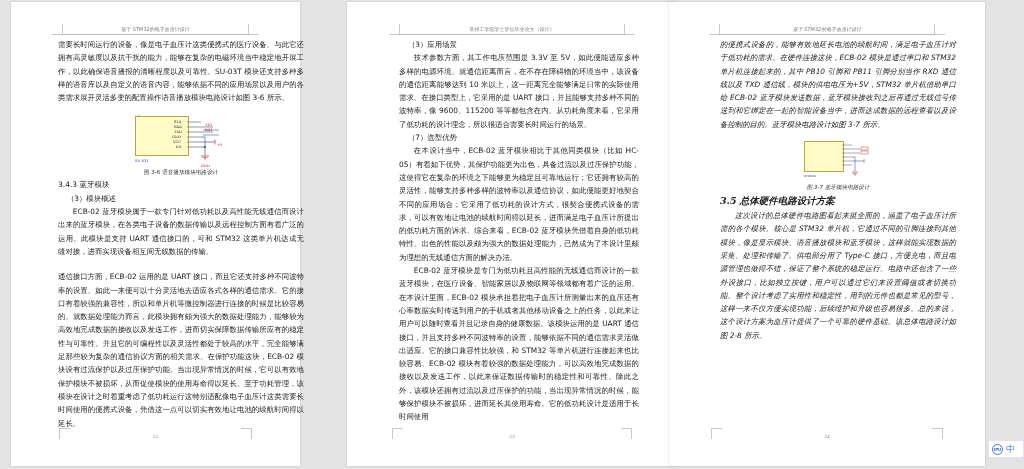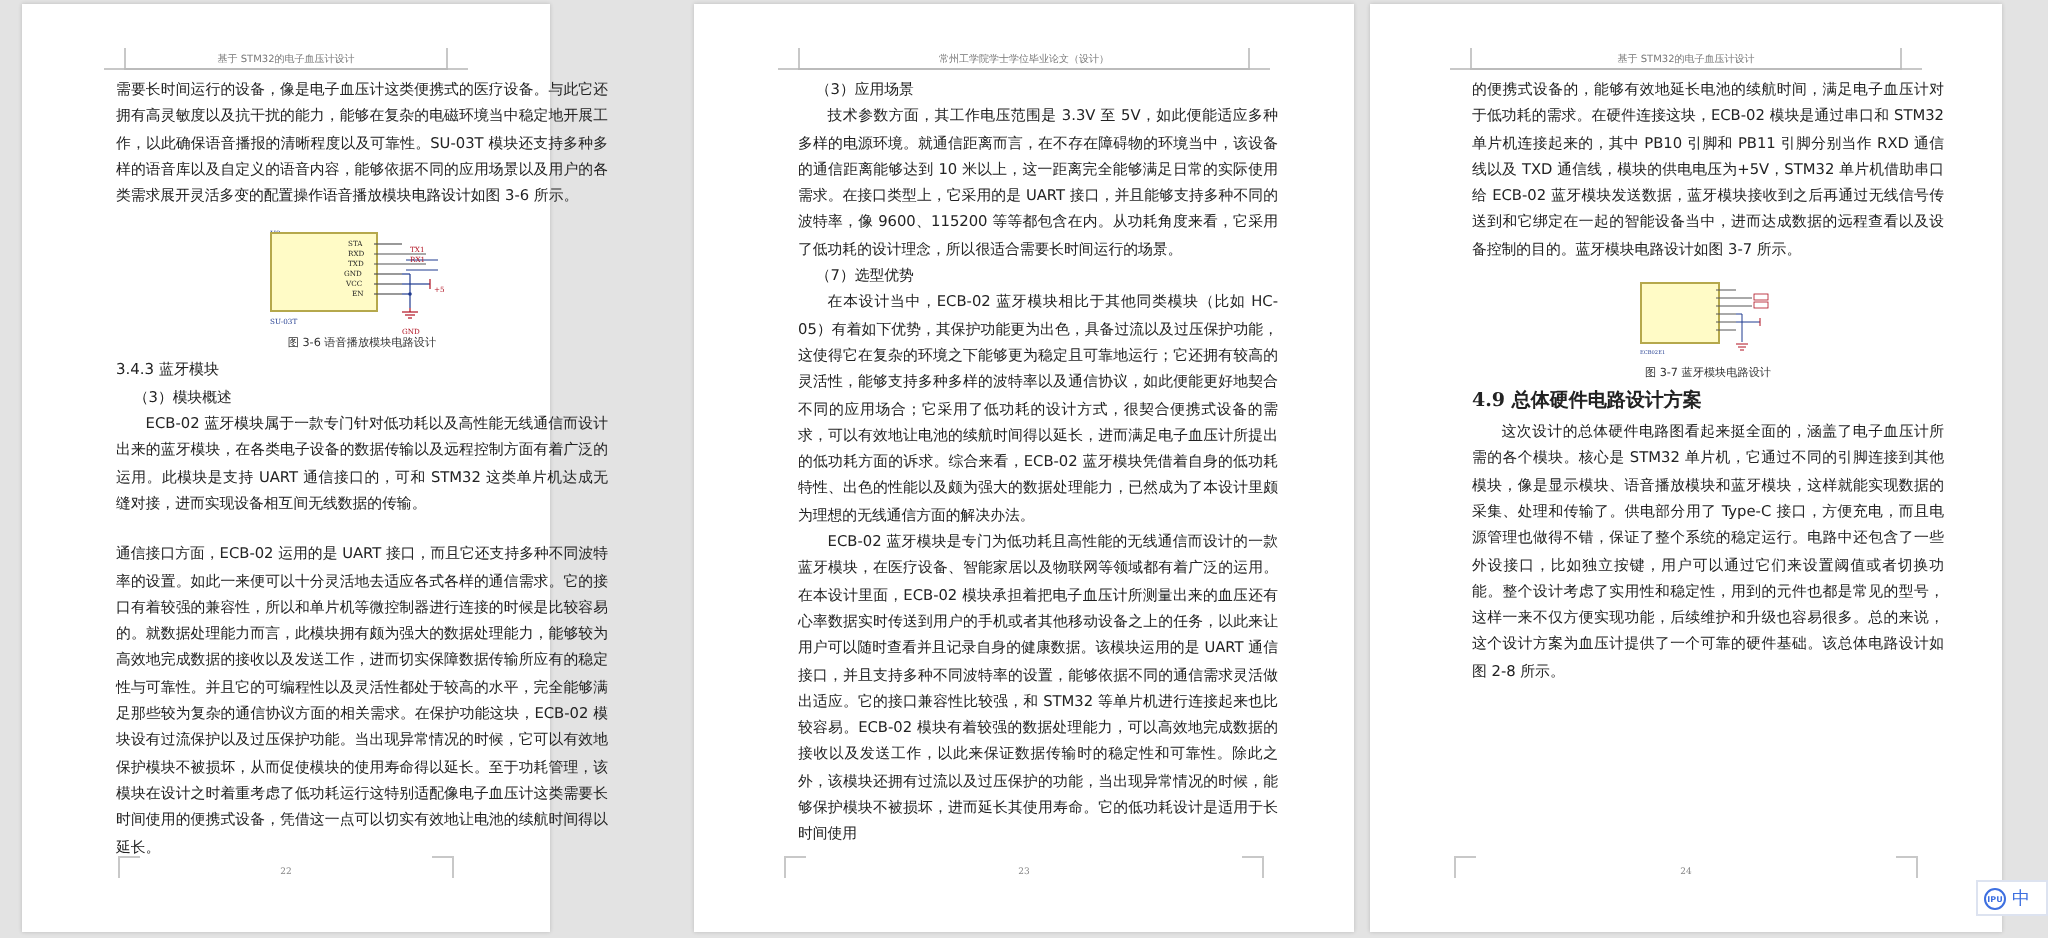--- a/index.html
+++ b/index.html
@@ -7,23 +7,23 @@
     width:1024px; height:469px; overflow:hidden;
     background:#e3e3e3;
     font-family: "DejaVu Serif", "Liberation Serif", serif;
     position:relative;
   }
   .page {
     position:absolute; top:2px; height:464px;
     background:#ffffff;
     box-shadow: 0 0 2px rgba(0,0,0,0.18);
   }
-  #page1 { left:11px; width:264px; }
+  #page1 { left:11px; width:289px; }
   #page2 { left:347px; width:330px; }
-  #page3 { left:685px; width:316px; }
+  #page3 { left:669px; width:316px;font-style:italic; }
 
   .header {
     position:absolute; top:24px; left:0; right:0;
     text-align:center; font-size:5px; color:#777;
     font-family: "DejaVu Sans", sans-serif;
   }
   .header-line {
     position:absolute; top:32px; height:0; border-top:1px solid #bbb;
   }
   .corner-tl, .corner-tr, .corner-bl, .corner-br {
@@ -186,21 +186,21 @@
           <line x1="11" y1="32.5" x2="15" y2="32.5"></line>
           <line x1="12" y1="34" x2="14" y2="34"></line>
         </g>
         <rect x="19" y="6" width="7" height="3" fill="none" stroke="#b01020" stroke-width="0.4"></rect>
         <rect x="19" y="10" width="7" height="3" fill="none" stroke="#b01020" stroke-width="0.4"></rect>
       </svg>
       <span class="fig-label" style="left:4px;top:33px;font-size:2.6px;">ECB02E1</span>
     </div>
 
     <p class="caption">图 3-7 蓝牙模块电路设计</p>
-    <p class="heading-35">4.9 总体硬件电路设计方案</p>
+    <p class="heading-35">3.5 总体硬件电路设计方案</p>
     <p class="indent">这次设计的总体硬件电路图看起来挺全面的，涵盖了电子血压计所需的各个模块。核心是 STM32 单片机，它通过不同的引脚连接到其他模块，像是显示模块、语音播放模块和蓝牙模块，这样就能实现数据的采集、处理和传输了。供电部分用了 Type-C 接口，方便充电，而且电源管理也做得不错，保证了整个系统的稳定运行。电路中还包含了一些外设接口，比如独立按键，用户可以通过它们来设置阈值或者切换功能。整个设计考虑了实用性和稳定性，用到的元件也都是常见的型号，这样一来不仅方便实现功能，后续维护和升级也容易很多。总的来说，这个设计方案为血压计提供了一个可靠的硬件基础。该总体电路设计如图 2-8 所示。</p>
   </div>
 
   <div class="corner-bl" style="left:42px;top:426px;transform:scaleX(-1);"></div>
   <div class="corner-br" style="right:42px;top:426px;transform:scaleX(-1);"></div>
   <div class="page-num">24</div>
 </div>
 
 <div class="ime">
   <span class="ime-logo">IPU</span>

